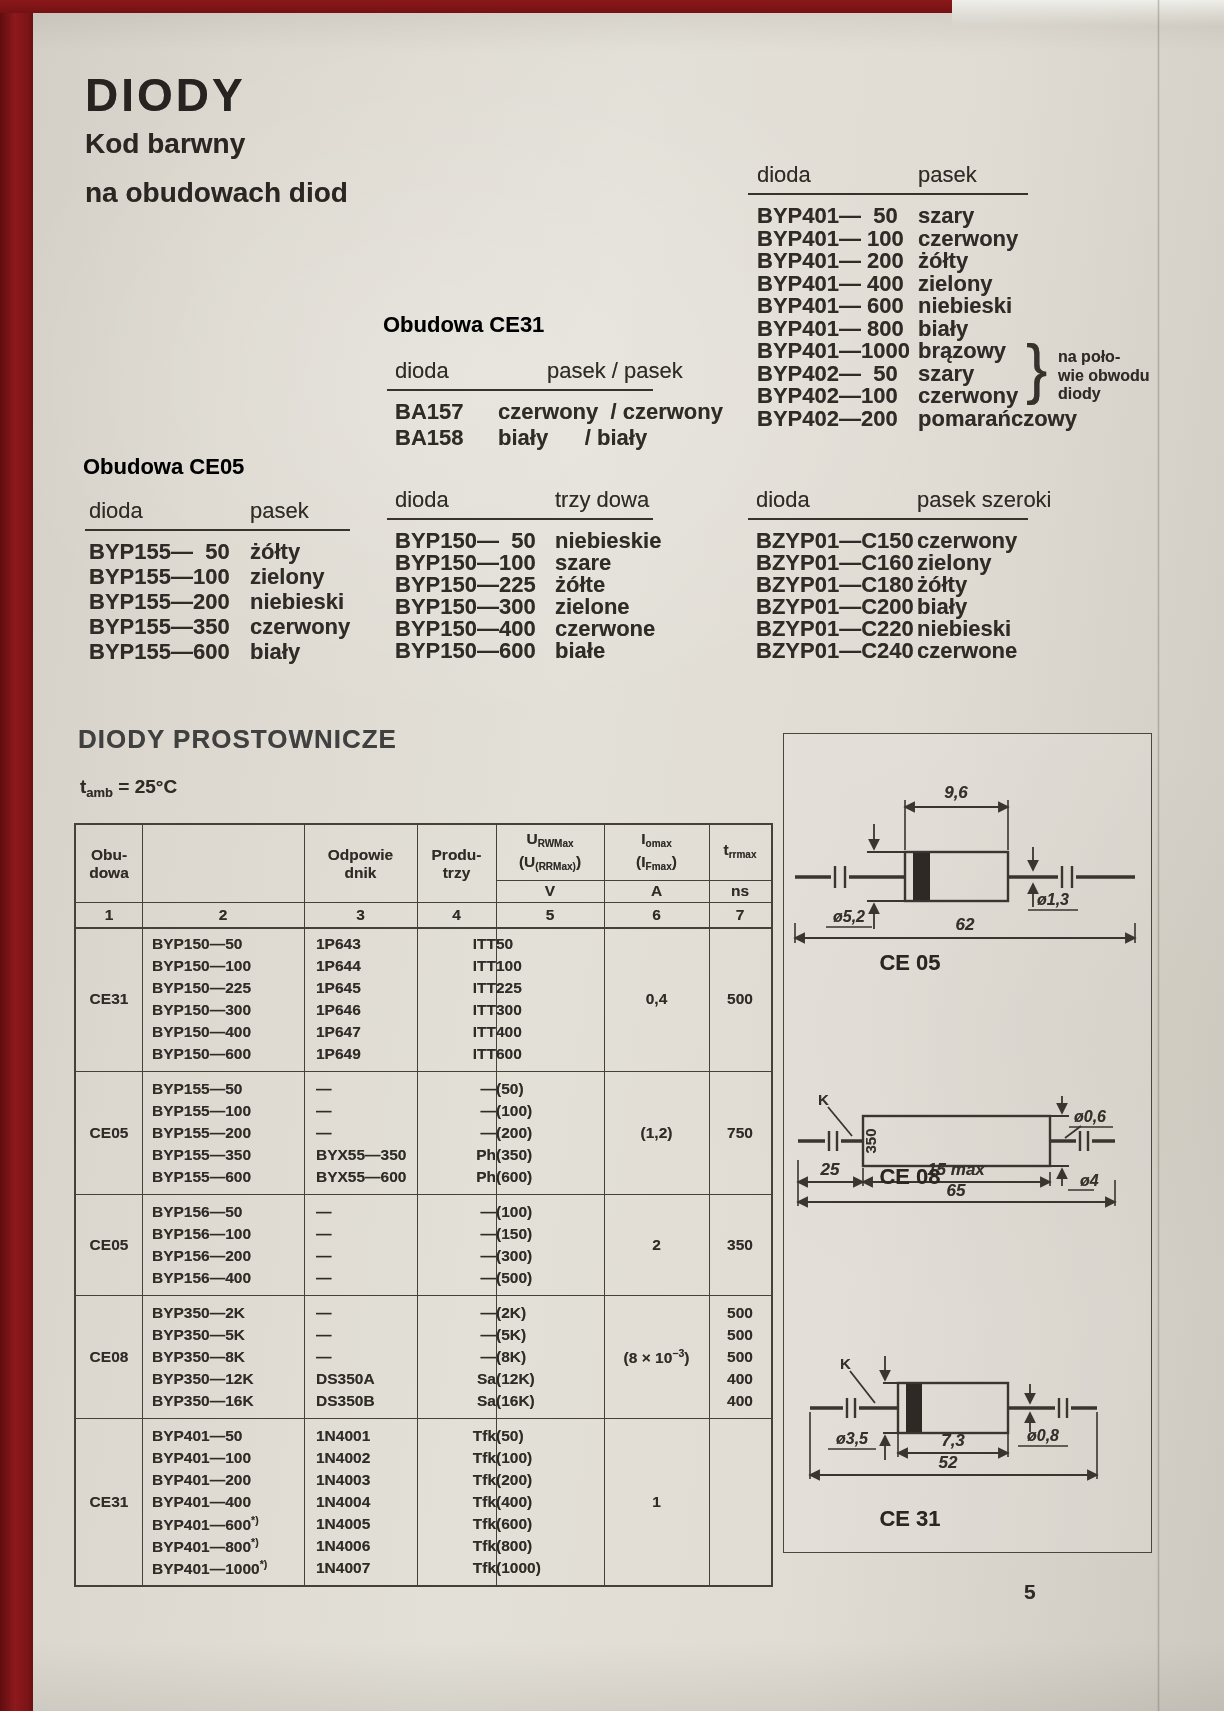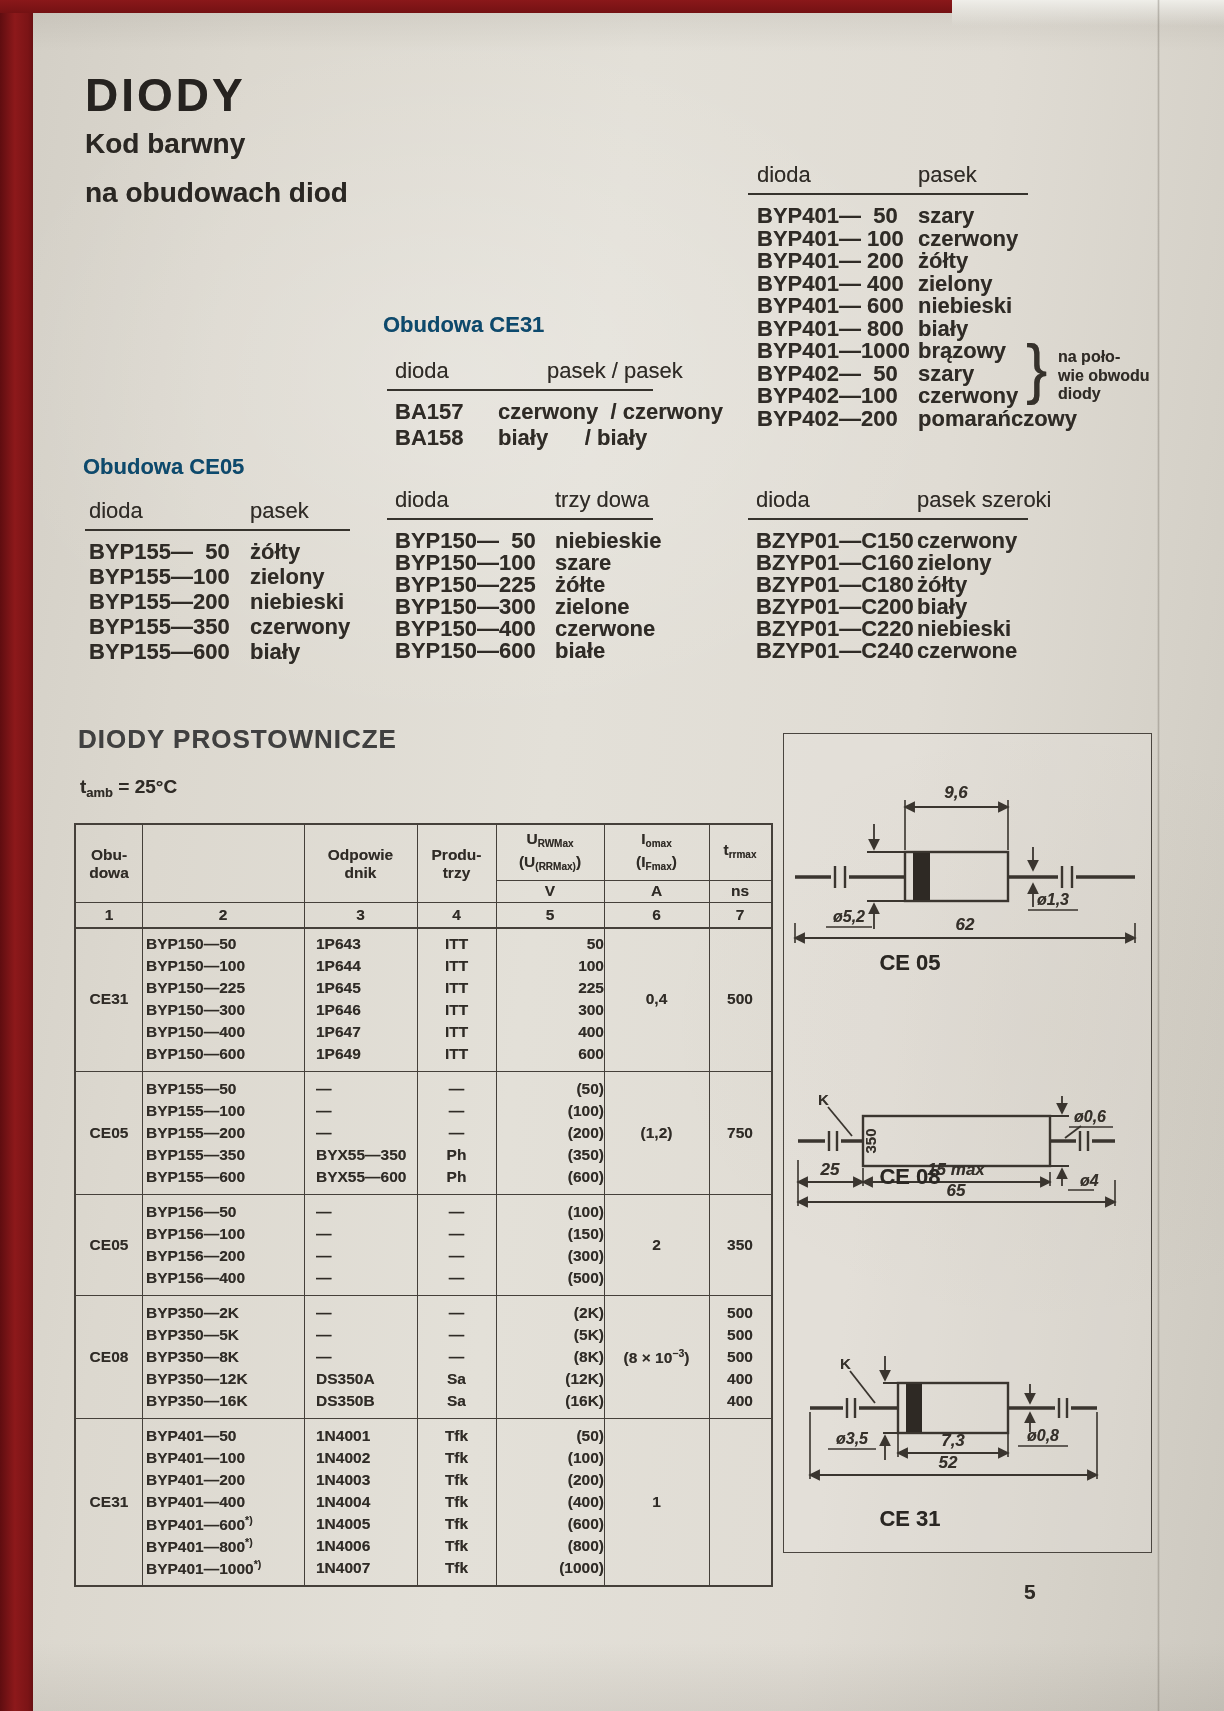--- a/index.html
+++ b/index.html
@@ -21,21 +21,21 @@
   .strip-top{position:absolute;left:0;top:0;width:952px;height:13px;
     background:linear-gradient(180deg,#8a181a,#741113)}
   .corner-light{position:absolute;left:952px;top:0;width:272px;height:26px;
     background:linear-gradient(180deg,#efeee9,rgba(239,238,233,0))}
   .crease{position:absolute;left:1157px;top:0;width:3px;height:100%;
     background:linear-gradient(90deg,rgba(110,104,94,0),rgba(110,104,94,.35),rgba(110,104,94,0))}
 
   .title{left:85px;top:68px;font-size:46px;font-weight:700;letter-spacing:3px;color:#262320}
   .sub1{left:85px;top:128px;font-size:28px;font-weight:700;color:#2a2723}
   .sub2{left:85px;top:177px;font-size:28px;font-weight:700;color:#2a2723}
-  .mini-heading{font-size:22px;font-weight:700;color:#0c4a6e}
+  .mini-heading{font-size:22px;font-weight:700;color:#000000}
   .sec-heading{left:78px;top:724px;font-size:26px;font-weight:700;letter-spacing:1px;color:#404040}
   .tamb{left:80px;top:776px;font-size:19px;font-weight:600}
   .tamb .sb{font-size:13px;vertical-align:-4px}
 
   
   .mini{position:absolute;font-size:22px}
   .mini-head{display:grid;grid-template-columns:var(--c1) 1fr;font-weight:500;padding-left:var(--pl);white-space:pre}
   .mini-rule{height:2.2px;background:#36332d;margin-top:5px;margin-bottom:8px}
   .mini-row{display:grid;grid-template-columns:var(--c1) 1fr;height:var(--rh);align-items:center;font-weight:600;padding-left:var(--pl);white-space:pre}
   #t-byp401{left:748px;top:162px;width:280px;--c1:161px;--pl:9px;--rh:22.5px}
@@ -54,24 +54,24 @@
   .hpartial{position:absolute;top:55px;left:420px;right:0;height:1.4px;background:#45403a}
   .hline1{position:absolute;top:77px;left:0;right:0;height:1.4px;background:#45403a}
   .hline2{position:absolute;top:102px;left:0;right:0;height:2.4px;background:#45403a}
   .hcell{position:absolute;display:flex;flex-direction:column;align-items:center;justify-content:center;text-align:center;line-height:18px;font-weight:600}
   .sb{font-size:10px;vertical-align:-3px;font-weight:600}
   .sp{font-size:10.5px;vertical-align:6px;font-weight:600}
   #groups{padding-top:102px}
   .grp{position:relative;padding:6px 0}
   .grp + .grp{border-top:1.6px solid #45403a}
   .grow{height:22px;display:flex;align-items:center;margin-left:66px}
-  .c-typ{width:162px;padding-left:4px;box-sizing:border-box;white-space:pre}
+  .c-typ{width:162px;padding-left:10px;box-sizing:border-box;white-space:pre}
   .c-odp{width:113px;padding-left:12px;box-sizing:border-box;white-space:pre}
-  .c-prod{width:79px;text-align:center}
-  .c-u{width:108px;text-align:right}
+  .c-prod{width:79px;text-align:right}
+  .c-u{width:108px;text-align:left}
   .c-spacer{width:105px}
   .c-trr{width:62px;text-align:center}
   .c-obu,.c-io,.c-gtrr{position:absolute;top:50%;transform:translateY(-50%);text-align:center}
   .c-obu{left:0;width:66px}
   .c-io{left:528px;width:105px}
   .c-gtrr{left:633px;width:62px}
 
   
   .panel{position:absolute;left:783px;top:733px;width:367px;height:818px;border:1.8px solid #4a453f;background:rgba(236,233,226,.25)}
   .pkg-label{position:absolute;width:130px;text-align:center;font-size:22px;font-weight:700;color:#2a2723}

